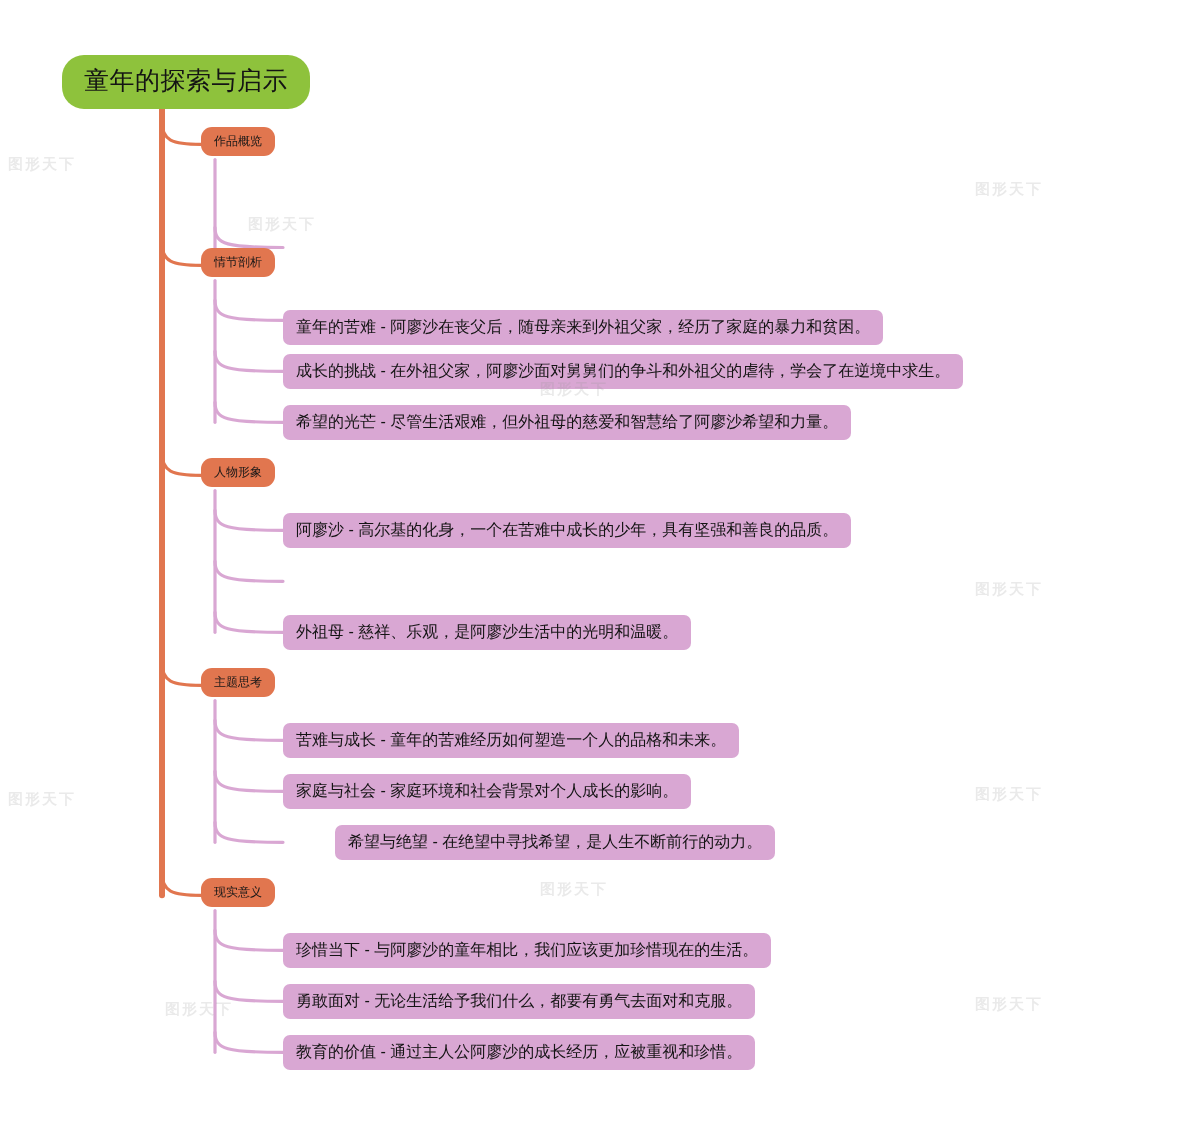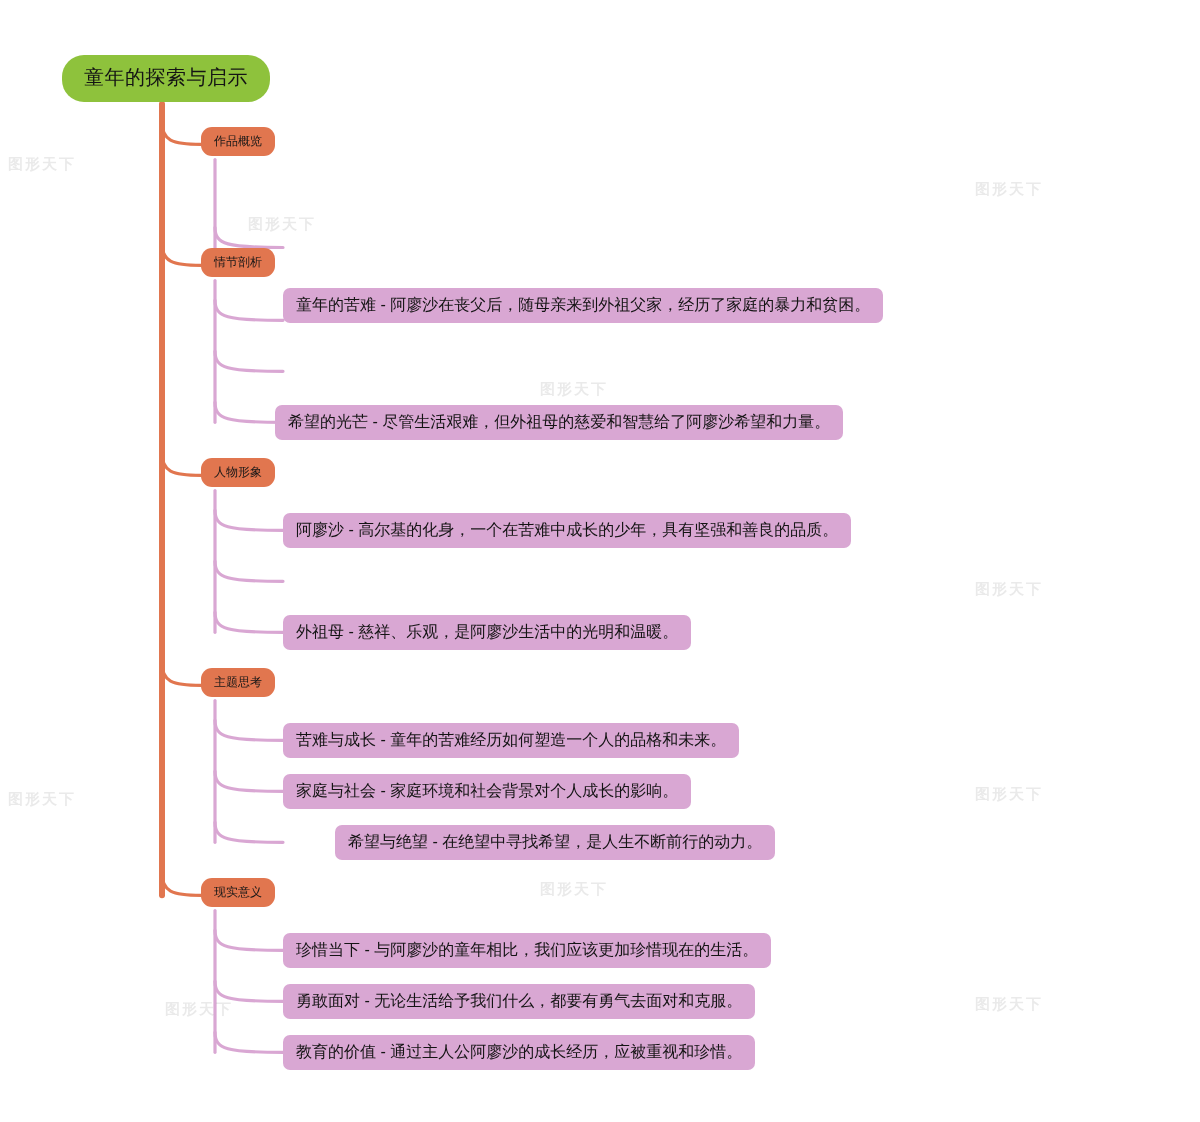--- a/index.html
+++ b/index.html
@@ -30,21 +30,21 @@
     position: absolute;
     box-sizing: border-box;
     white-space: pre;
     line-height: 1.35;
     color: #1c1c1c;
   }
   .root-node {
     background: #8ec23c;
     border-radius: 22px;
     padding: 9px 22px 11px 22px;
-    font-size: 20px;
+    font-size: 25px;
     letter-spacing: 0.5px;
     color: #141414;
   }
   .branch-node {
     background: #e1764f;
     border-radius: 11px;
     padding: 6px 13px 7px 13px;
     font-size: 12px;
     color: #171717;
   }
@@ -100,22 +100,23 @@
       <path d="M 215 930.296875 C 215 947.296875, 227 950.296875, 283 950.296875" fill="none" stroke="#d9a7d3" stroke-width="3.2" stroke-linecap="round"></path>
       <path d="M 215 981.296875 C 215 998.296875, 227 1001.296875, 283 1001.296875" fill="none" stroke="#d9a7d3" stroke-width="3.2" stroke-linecap="round"></path>
       <path d="M 215 1032.296875 C 215 1049.296875, 227 1052.296875, 283 1052.296875" fill="none" stroke="#d9a7d3" stroke-width="3.2" stroke-linecap="round"></path>
     </svg>
 
   <div class="node root-node" style="left:62px; top:55px;">童年的探索与启示</div>
 
   <div class="node branch-node" style="left:201px; top:127px;">作品概览</div>
 
   <div class="node branch-node" style="left:201px; top:248px;">情节剖析</div>
-  <div class="node leaf-node" style="left:283px; top:288px;text-align:center;">童年的苦难 - 阿廖沙在丧父后，随母亲来到外祖父家，经历了家庭的暴力和贫困。</div>
-  <div class="node leaf-node" style="left:275px; top:405px;">希望的光芒 - 尽管生活艰难，但外祖母的慈爱和智慧给了阿廖沙希望和力量。</div>
+  <div class="node leaf-node" style="left:283px; top:310px;text-align:center;">童年的苦难 - 阿廖沙在丧父后，随母亲来到外祖父家，经历了家庭的暴力和贫困。</div>
+  <div class="node leaf-node" style="left:283px; top:354px;">成长的挑战 - 在外祖父家，阿廖沙面对舅舅们的争斗和外祖父的虐待，学会了在逆境中求生。</div>
+  <div class="node leaf-node" style="left:283px; top:405px;">希望的光芒 - 尽管生活艰难，但外祖母的慈爱和智慧给了阿廖沙希望和力量。</div>
 
   <div class="node branch-node" style="left:201px; top:458px;">人物形象</div>
   <div class="node leaf-node" style="left:283px; top:513px;">阿廖沙 - 高尔基的化身，一个在苦难中成长的少年，具有坚强和善良的品质。</div>
   <div class="node leaf-node" style="left:283px; top:615px;">外祖母 - 慈祥、乐观，是阿廖沙生活中的光明和温暖。</div>
 
   <div class="node branch-node" style="left:201px; top:668px;">主题思考</div>
   <div class="node leaf-node" style="left:283px; top:723px;">苦难与成长 - 童年的苦难经历如何塑造一个人的品格和未来。</div>
   <div class="node leaf-node" style="left:283px; top:774px;">家庭与社会 - 家庭环境和社会背景对个人成长的影响。</div>
   <div class="node leaf-node" style="left:287px; top:825px;margin-left:48px;">希望与绝望 - 在绝望中寻找希望，是人生不断前行的动力。</div>
 

